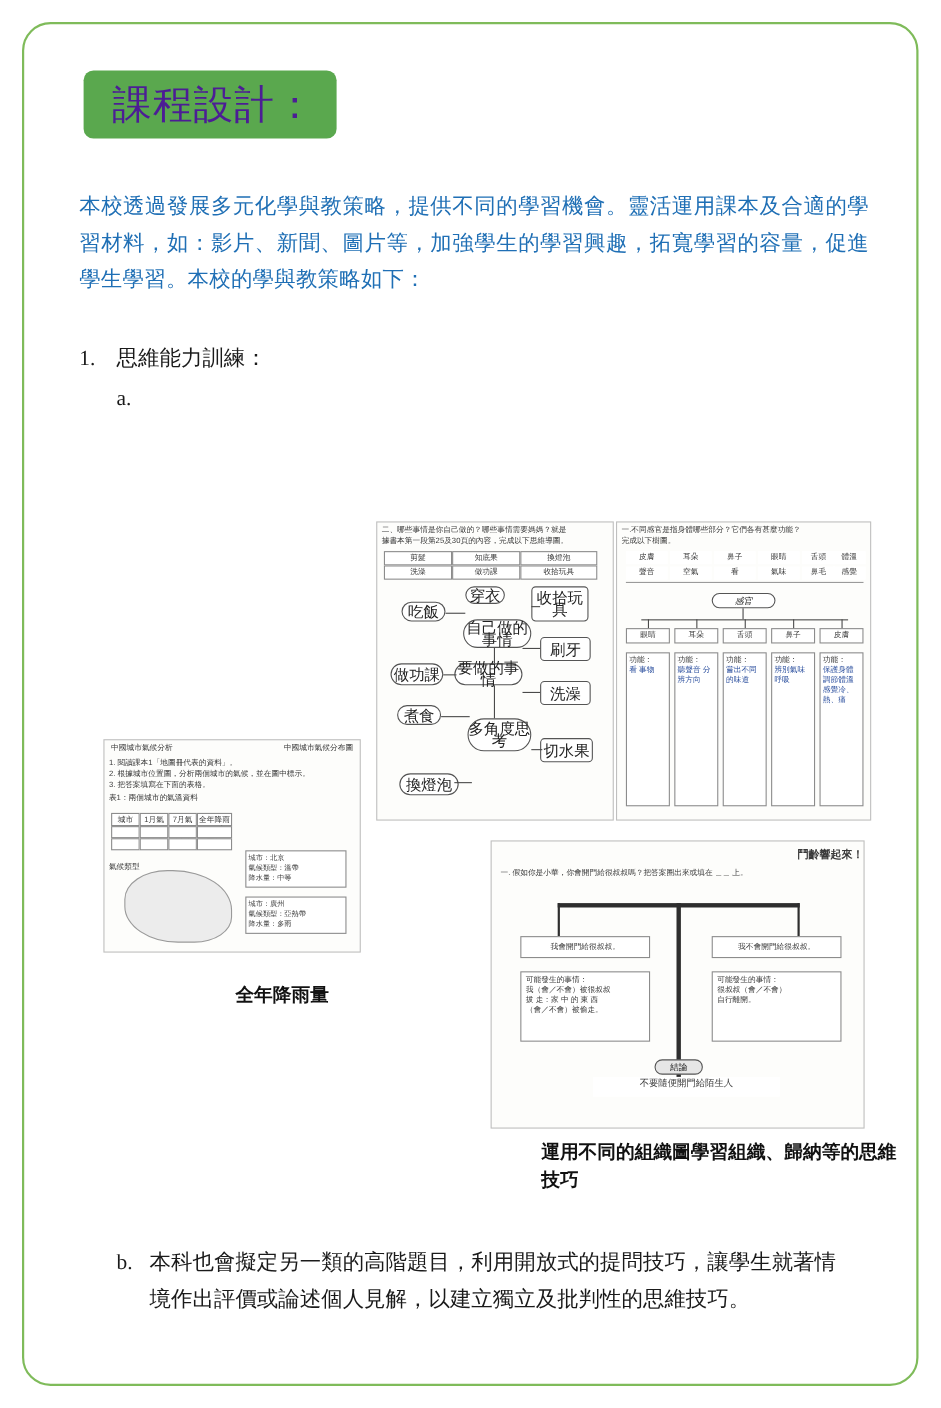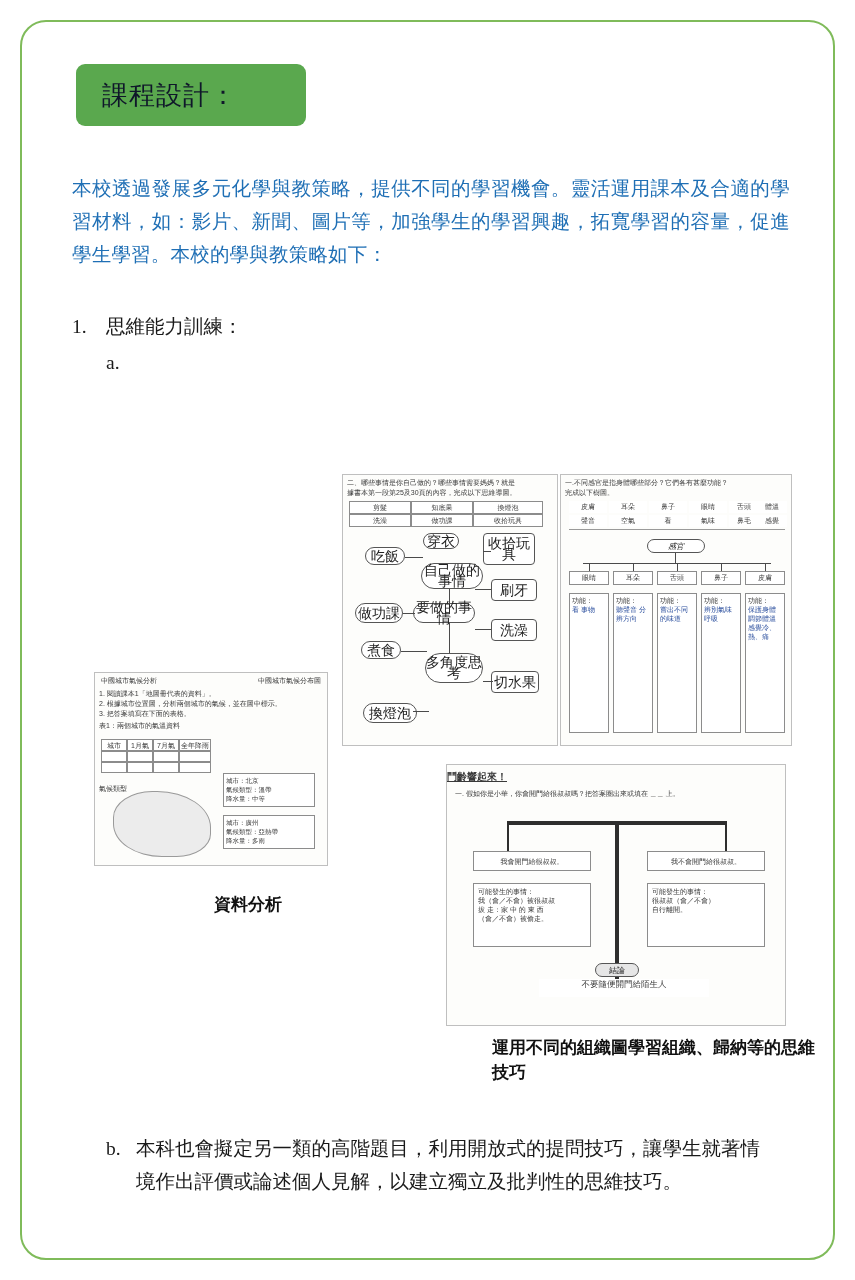--- a/index.html
+++ b/index.html
@@ -35,22 +35,22 @@
     width: 230px;
     height: 62px;
     background: #5aa84e;
     border-radius: 9px;
     display: flex;
     align-items: center;
     padding-left: 26px;
     box-sizing: border-box;
   }
   .title-chip span {
-    color: #0f172a;
-    font-size: 26px;
+    color: #4c1d95;
+    font-size: 36px;
     font-family: "Liberation Serif", "DejaVu Serif", serif;
     letter-spacing: 1px;
   }
 
   .intro {
     position: absolute;
     left: 50px;
     top: 150px;
     width: 718px;
     color: #1f6fb5;
@@ -282,21 +282,21 @@
         <span style="display:block;">功能：</span>
         <span style="display:block; color:#2b4f9e;">辨別氣味 呼吸</span>
       </div>
       <div class="cellbox" style="left:184px; top:118px; width:40px; height:140px; text-align:left; padding:2px;">
         <span style="display:block;">功能：</span>
         <span style="display:block; color:#2b4f9e;">保護身體 調節體溫 感覺冷、熱、痛</span>
       </div>
     </div>
 
     <div class="scan" style="left:424px; top:742px; width:340px; height:262px;">
-      <div style="text-align:left; font-size:10px; font-weight:bold; padding-top:5px;text-decoration:underline;">鬥齡響起來！</div>
+      <div style="text-align:right; font-size:10px; font-weight:bold; padding-top:5px;">鬥齡響起來！</div>
       <div class="hdr" style="padding:5px 8px 0 8px;">一. 假如你是小華，你會開門給很叔叔嗎？把答案圈出來或填在 ＿＿ 上。</div>
 
       <div class="balance-post" style="left:168px; top:56px; width:4px; height:170px;"></div>
       <div class="balance-post" style="left:60px; top:56px; width:220px; height:4px;"></div>
       <div class="balance-post" style="left:60px; top:56px; width:2px; height:30px;"></div>
       <div class="balance-post" style="left:278px; top:56px; width:2px; height:30px;"></div>
       <div class="balance-post" style="left:130px; top:226px; width:82px; height:5px;"></div>
 
       <div class="cellbox" style="left:26px; top:86px; width:118px; height:20px; display:flex; align-items:center; justify-content:center;">我會開門給很叔叔。</div>
       <div class="cellbox" style="left:200px; top:86px; width:118px; height:20px; display:flex; align-items:center; justify-content:center;">我不會開門給很叔叔。</div>
@@ -349,17 +349,17 @@
         <span style="display:block;">氣候類型：溫帶</span>
         <span style="display:block;">降水量：中等</span>
       </div>
       <div class="cellbox" style="left:128px; top:142px; width:92px; height:34px; text-align:left; padding:2px; font-size:6.5px;">
         <span style="display:block;">城市：廣州</span>
         <span style="display:block;">氣候類型：亞熱帶</span>
         <span style="display:block;">降水量：多雨</span>
       </div>
     </div>
 
-    <div class="caption cap-left">資料分析</div>
+    <div class="caption cap-left">全年降雨量</div>
     <div class="caption cap-right">運用不同的組織圖學習組織、歸納等的思維技巧</div>
 
   </div>
 </div>
 
 </body></html>

